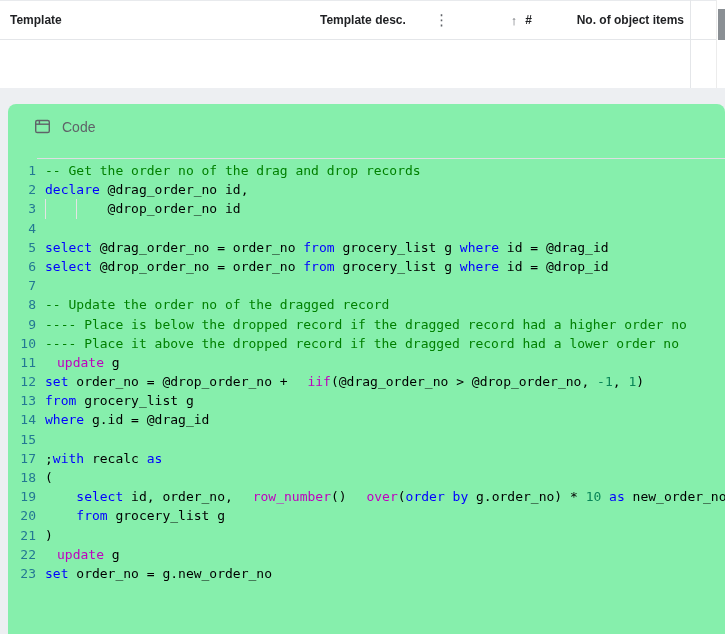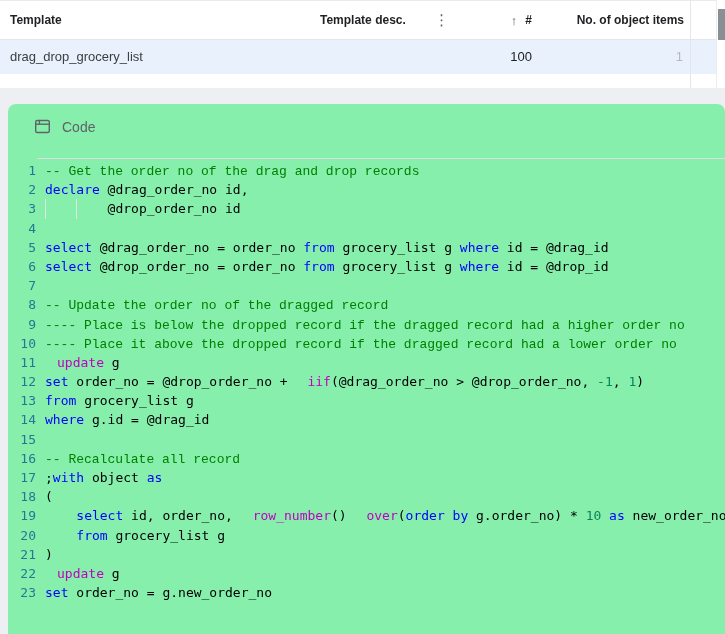--- a/index.html
+++ b/index.html
@@ -51,45 +51,40 @@
   .ln { display:inline-block; width:28px; padding-right:9px; text-align:right; color:var(--lnc,#237893); user-select:none; }
   .lc { display:inline-block; white-space:pre; vertical-align:top; height:19.2px; color:#000; }
   .lc.g {
     background-image:linear-gradient(#e4e4e4,#e4e4e4),linear-gradient(#e4e4e4,#e4e4e4);
     background-size:1px 100%,1px 100%;
     background-position:0 0,31px 0;
     background-repeat:no-repeat;
   }
   .kw  { color:var(--kw,#0000ff);margin-top:38px; }
   .fn  { color:var(--fnc,#bf00bf);margin-left:12px; }
-  .com { color:var(--com,#008000);font-family:Liberation Mono, monospace; }
+  .com { color:var(--com,#008000); }
   .num { color:var(--num,#098658); }
   .txt { color:#000; }
 
   .editor-hline { position:absolute; left:29px; right:27px; bottom:3px; height:1px; background:#dcdfe2; }
   .editor-vthumb { position:absolute; right:28px; bottom:0; width:8px; height:33px; background:#858b92; cursor:pointer; }
 </style>
 </head>
 <body>
 
 <div class="table-card">
   <div class="thead">
     <div class="th th-template">Template</div>
     <div class="th th-desc">Template desc.</div>
     <div class="col-menu">⋮</div>
     <div class="th-hash-group">
       <span class="sort-arrow">↑</span>
       <span class="th th-hash">#</span>
     </div>
     <div class="th th-items">No. of object items</div>
-  </div>
-  <div class="trow">
-    <div class="td td-template">drag_drop_grocery_list</div>
-    <div class="td td-hash">100</div>
-    <div class="td td-items">1</div>
   </div>
   <div class="v-divider"></div>
   <div class="table-scrollbar">
     <div class="thumb"></div>
   </div>
 </div>
 
 <div class="panel">
   <div class="panel-header">
     <span class="code-icon">
@@ -111,22 +106,21 @@
       <div class="line"><span class="ln">6</span><span class="lc"><span class="kw">select</span><span class="txt"> @drop_order_no = order_no </span><span class="kw">from</span><span class="txt"> grocery_list g </span><span class="kw">where</span><span class="txt"> id = @drop_id</span></span></div>
       <div class="line"><span class="ln">7</span><span class="lc"></span></div>
       <div class="line"><span class="ln">8</span><span class="lc"><span class="com">-- Update the order no of the dragged record</span></span></div>
       <div class="line"><span class="ln">9</span><span class="lc"><span class="com">---- Place is below the dropped record if the dragged record had a higher order no</span></span></div>
       <div class="line"><span class="ln">10</span><span class="lc"><span class="com">---- Place it above the dropped record if the dragged record had a lower order no</span></span></div>
       <div class="line"><span class="ln">11</span><span class="lc"><span class="fn">update</span><span class="txt"> g</span></span></div>
       <div class="line"><span class="ln">12</span><span class="lc"><span class="kw">set</span><span class="txt"> order_no = @drop_order_no + </span><span class="fn">iif</span><span class="txt">(@drag_order_no &gt; @drop_order_no, </span><span class="num">-1</span><span class="txt">, </span><span class="num">1</span><span class="txt">)</span></span></div>
       <div class="line"><span class="ln">13</span><span class="lc"><span class="kw">from</span><span class="txt"> grocery_list g</span></span></div>
       <div class="line"><span class="ln">14</span><span class="lc"><span class="kw">where</span><span class="txt"> g.id = @drag_id</span></span></div>
       <div class="line"><span class="ln">15</span><span class="lc"></span></div>
-      <div class="line"><span class="ln">16</span><span class="lc"><span class="com">-- Recalculate all record</span></span></div>
-      <div class="line"><span class="ln">17</span><span class="lc"><span class="txt">;</span><span class="kw">with</span><span class="txt"> object </span><span class="kw">as</span></span></div>
+      <div class="line"><span class="ln">17</span><span class="lc"><span class="txt">;</span><span class="kw">with</span><span class="txt"> recalc </span><span class="kw">as</span></span></div>
       <div class="line"><span class="ln">18</span><span class="lc"><span class="txt">(</span></span></div>
       <div class="line"><span class="ln">19</span><span class="lc"><span class="txt">    </span><span class="kw">select</span><span class="txt"> id, order_no, </span><span class="fn">row_number</span><span class="txt">() </span><span class="fn">over</span><span class="txt">(</span><span class="kw">order by</span><span class="txt"> g.order_no) * </span><span class="num">10</span><span class="txt"> </span><span class="kw">as</span><span class="txt"> new_order_no</span></span></div>
       <div class="line"><span class="ln">20</span><span class="lc"><span class="txt">    </span><span class="kw">from</span><span class="txt"> grocery_list g</span></span></div>
       <div class="line"><span class="ln">21</span><span class="lc"><span class="txt">)</span></span></div>
       <div class="line"><span class="ln">22</span><span class="lc"><span class="fn">update</span><span class="txt"> g</span></span></div>
       <div class="line"><span class="ln">23</span><span class="lc"><span class="kw">set</span><span class="txt"> order_no = g.new_order_no</span></span></div>
     </div>
   <div class="editor-hline"></div>
   <div class="editor-vthumb"></div>
 </div>

